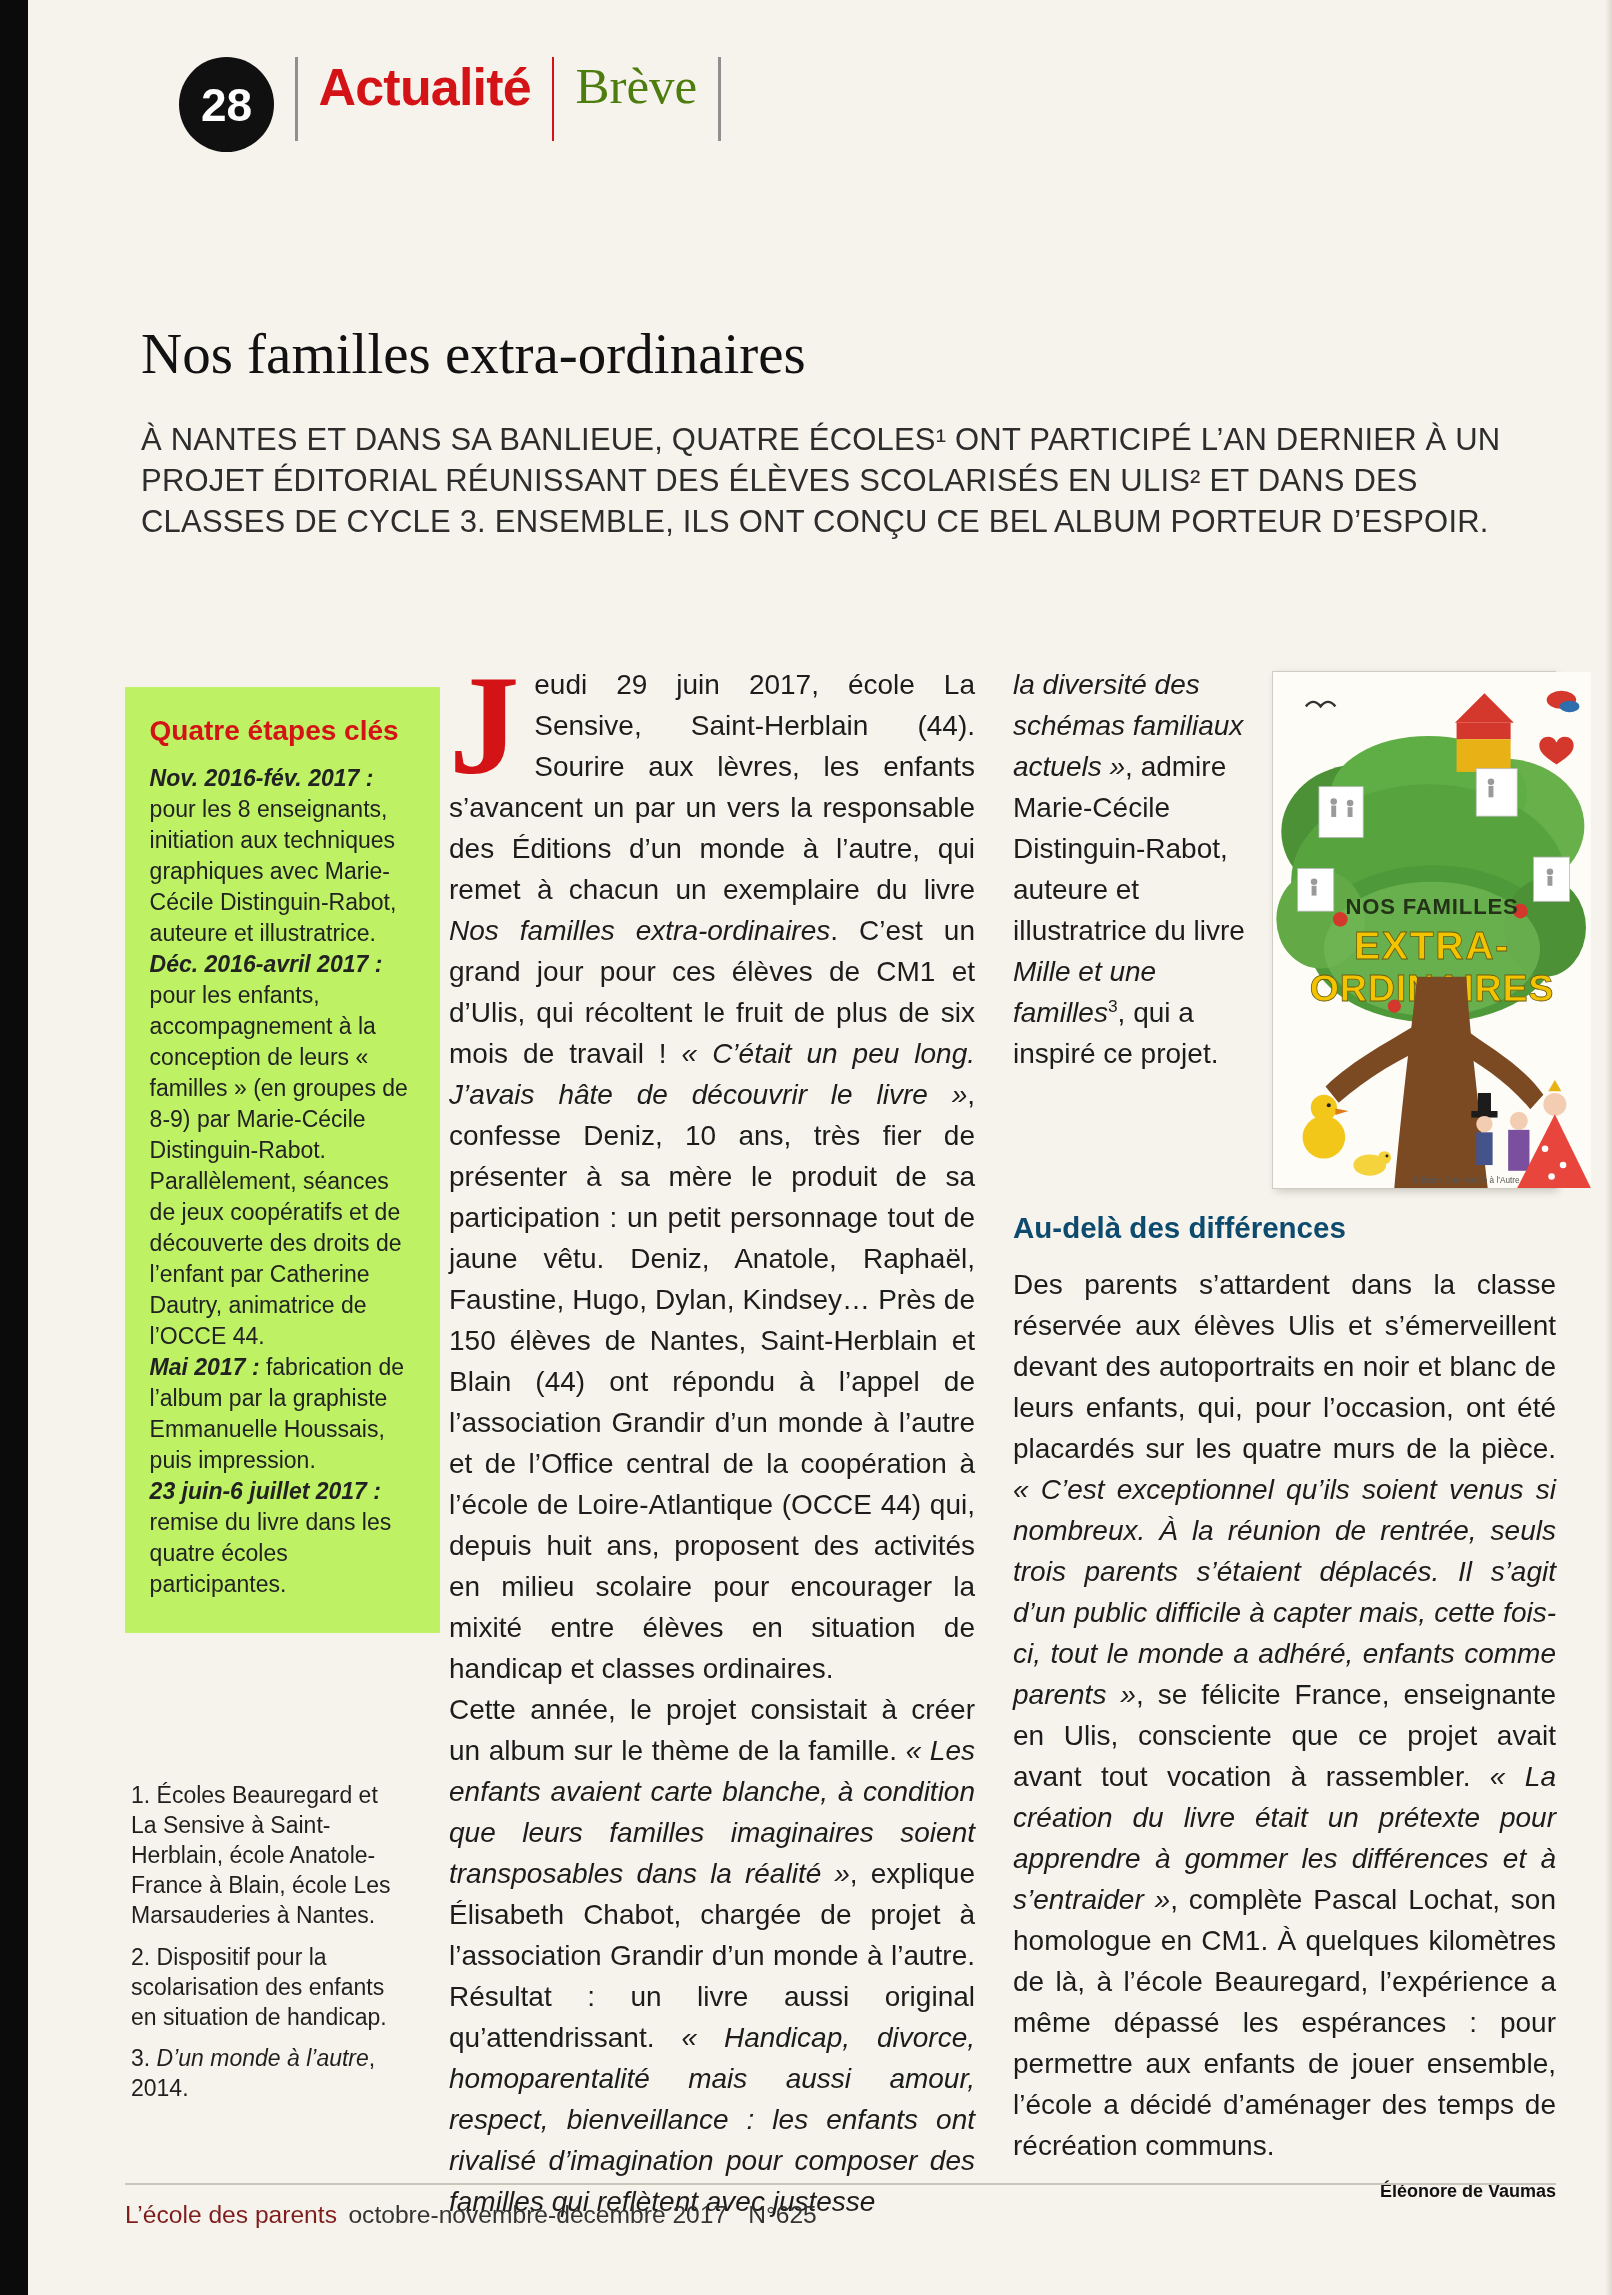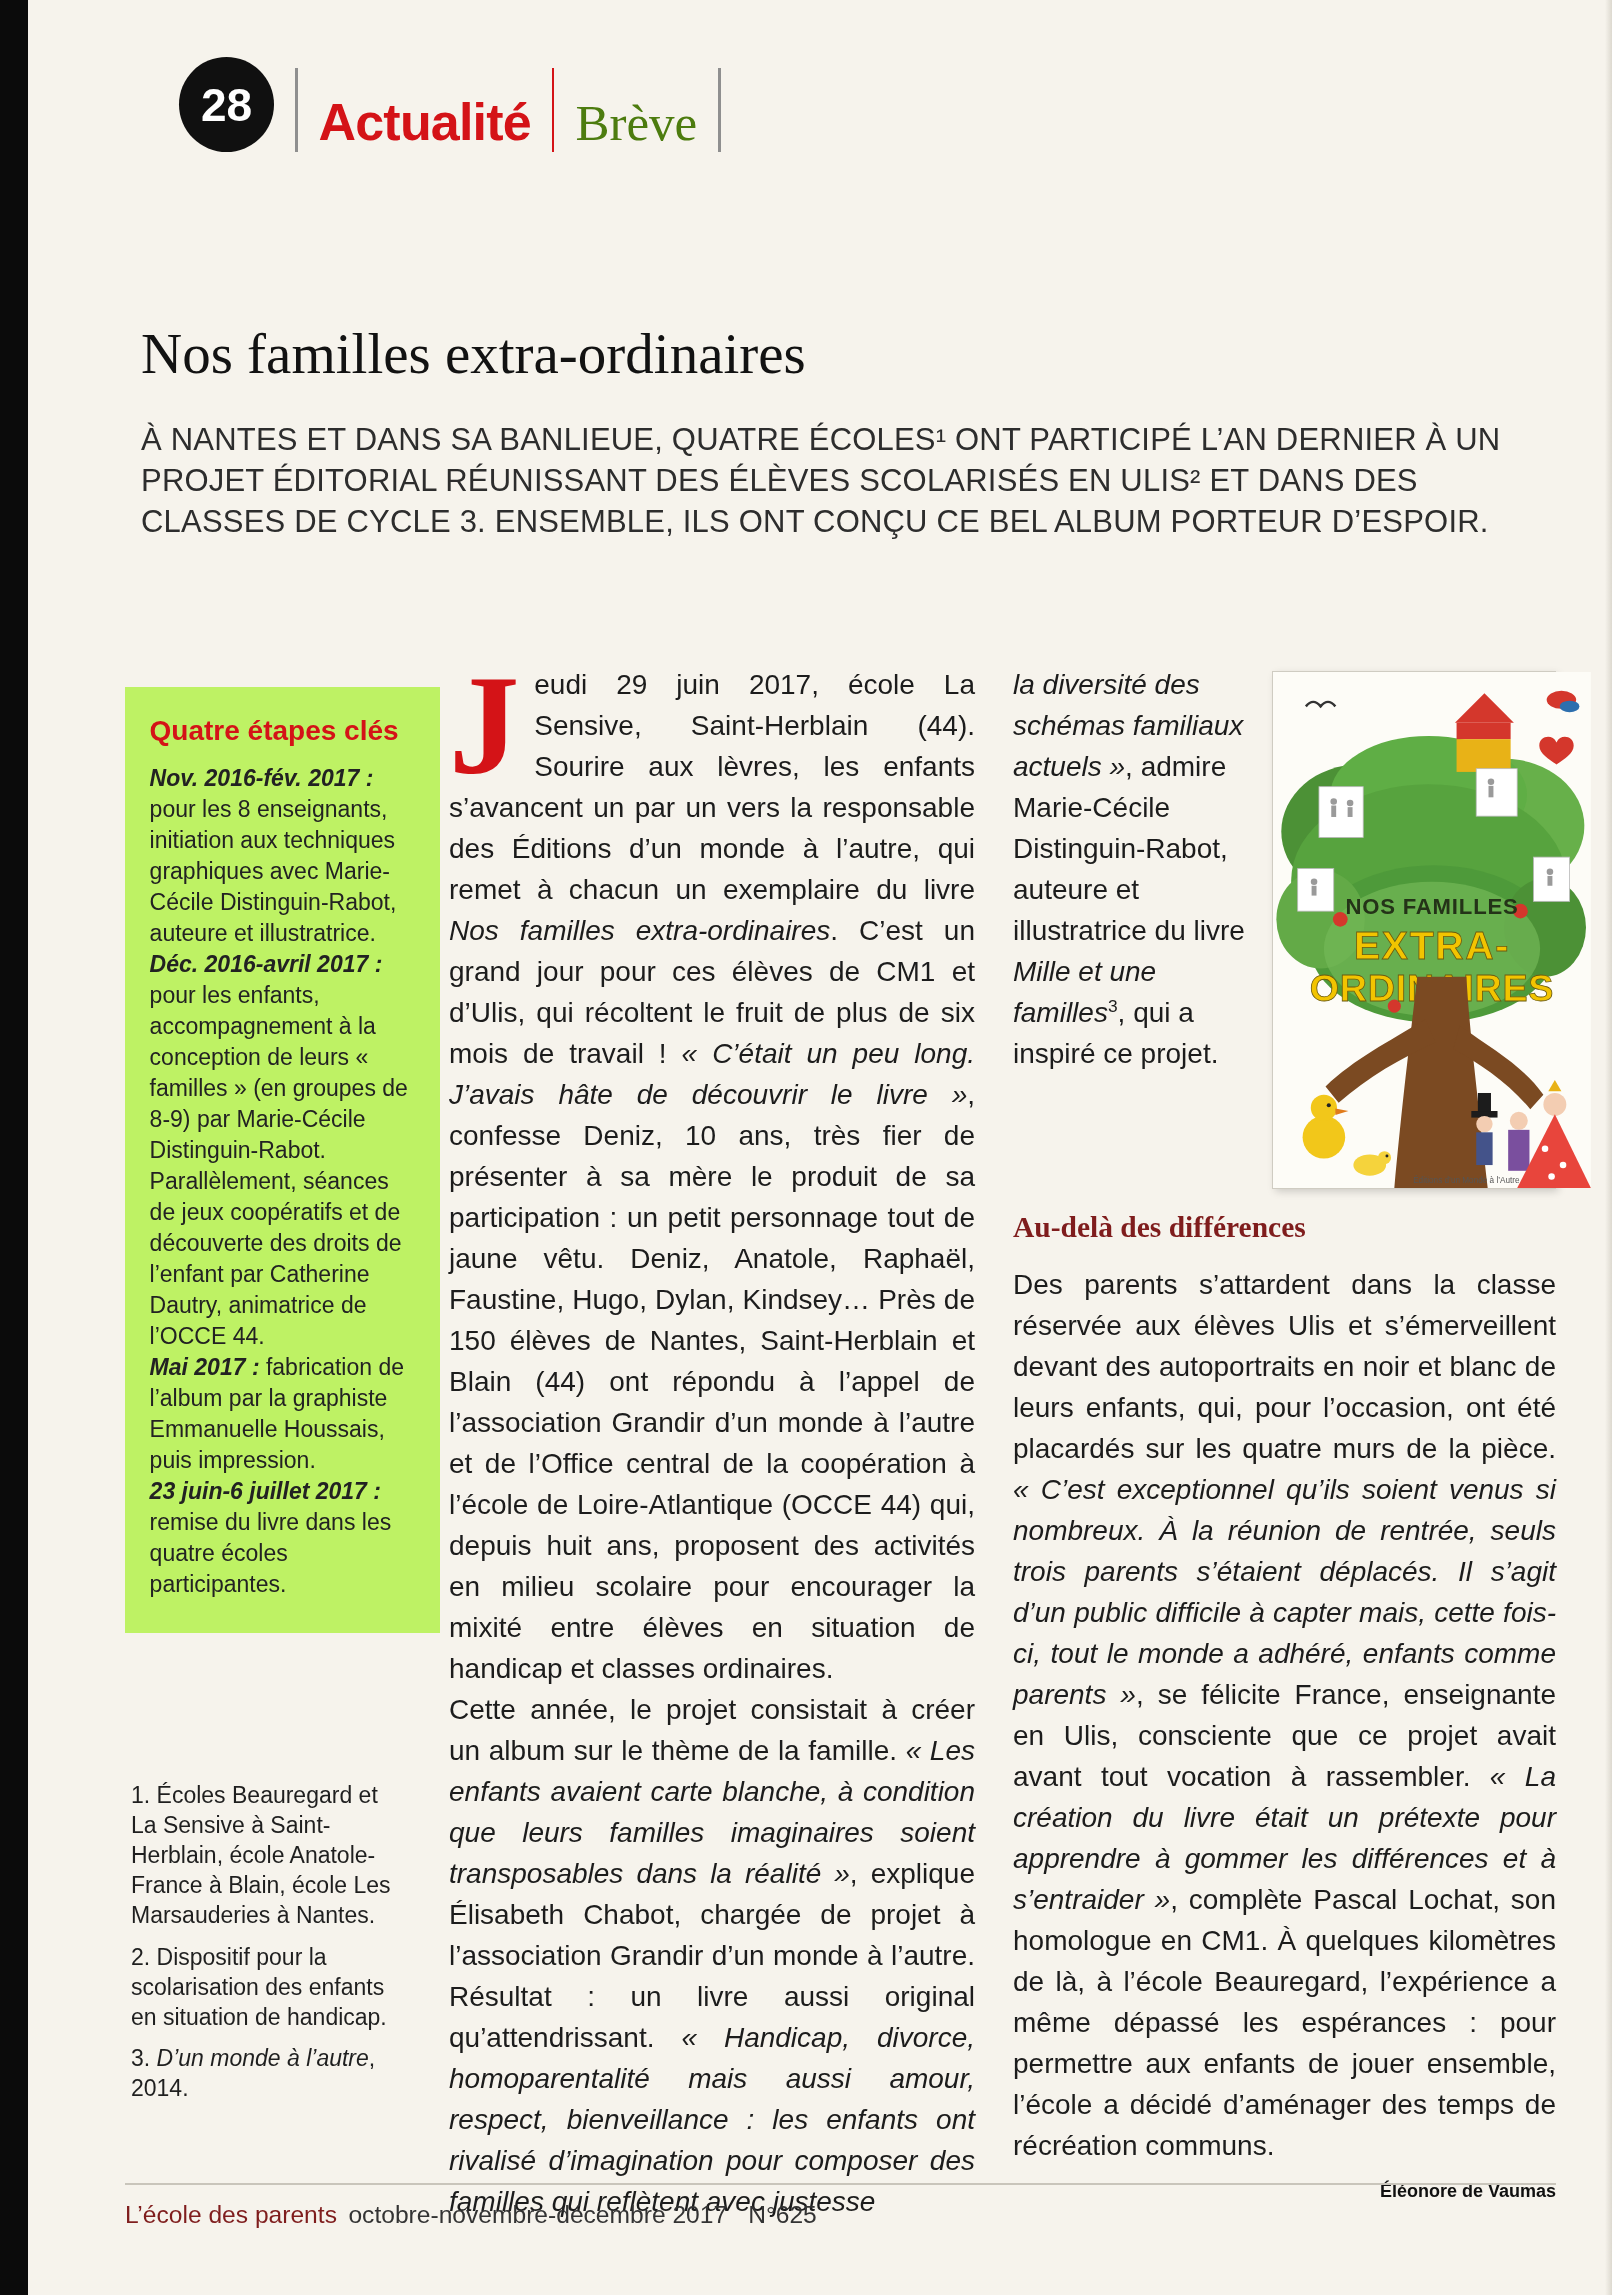--- a/index.html
+++ b/index.html
@@ -8,21 +8,21 @@
     width:1613px; height:2295px; position:relative; overflow:hidden;
     background:#f6f3ec;
     font-family:"Liberation Sans", sans-serif;
     color:#1c1c1c;
   }
   .scan-edge { position:absolute; left:0; top:0; width:28px; height:100%; background:#0b0b0b; }
   .scan-right { position:absolute; right:0; top:0; width:8.2px; height:100%;
     background:linear-gradient(to left,#d9d5cb,rgba(217,213,203,0)); }
 
   
-  .header { position:absolute; left:179px; top:57px; display:flex; align-items:flex-end; }
+  .header { position:absolute; left:179px; top:57px; display:flex; align-items:flex-start; }
   .page-circle { width:95px; height:95px; border-radius:50%; background:#101010; color:#fff;
     display:flex; align-items:center; justify-content:center; font-size:46px; font-weight:bold; }
   .hdr-div { width:2.5px; height:84px; background:#8f8f8f; margin:0 21px; }
   .hdr-div.red { background:#d41317; }
   .section-label { color:#d41317; font-size:52px; font-weight:bold; letter-spacing:-0.8px; }
   .subsection-label { font-family:"Liberation Serif", serif; font-size:51px; color:#4d7c0f; }
 
   
   .headline { position:absolute; left:141px; top:321px; width:1403px; }
   .kicker { font-family:"Liberation Serif", serif; font-size:57px; font-weight:400; color:#121212; }
@@ -44,21 +44,21 @@
     font-size:28px; line-height:41px; text-align:justify; hyphens:auto; }
   .dropcap { float:left; font-family:"Liberation Serif", serif; font-weight:bold;
     font-size:141px; line-height:108px; color:#d41317; padding:6.6px 14.8px 0 0; }
 
   
   .col-right { position:absolute; left:1013px; top:664px; width:543px; font-size:28px; line-height:41px; }
   .book-cover { float:right; width:284px; height:518px; margin:6.6px 0 18px 19.7px;
     background:#fdfcf7; border:0.8px solid #cfccc2; box-shadow:2.5px 3.3px 8.2px rgba(0,0,0,0.18); }
   .book-cover svg { display:block; }
   .cont-text { text-align:left; }
-  .section-heading { clear:both; font-weight:bold; font-size:29.5px; color:#7f1d1d; margin:13px 0 16.4px;font-family:Liberation Serif, serif; }
+  .section-heading { clear:both; font-weight:bold; font-size:29.5px; color:#0c4a6e; margin:13px 0 16.4px; }
   .just { text-align:justify; hyphens:auto; }
   .byline { margin-top:4.9px; font-weight:bold; font-size:18px; text-align:right; color:#101010; }
 
   .it { font-style:italic; }
   sup { font-size:0.62em; vertical-align:super; line-height:0; }
 
   
   .footer-rule { position:absolute; left:125px; width:1431px; top:2183px; height:1.6px; background:#c9c5bb; }
   .footer { position:absolute; left:125px; top:2201px; font-size:24.6px; color:#333; }
   .footer .mag { color:#7f1d1d; font-weight:normal; }

